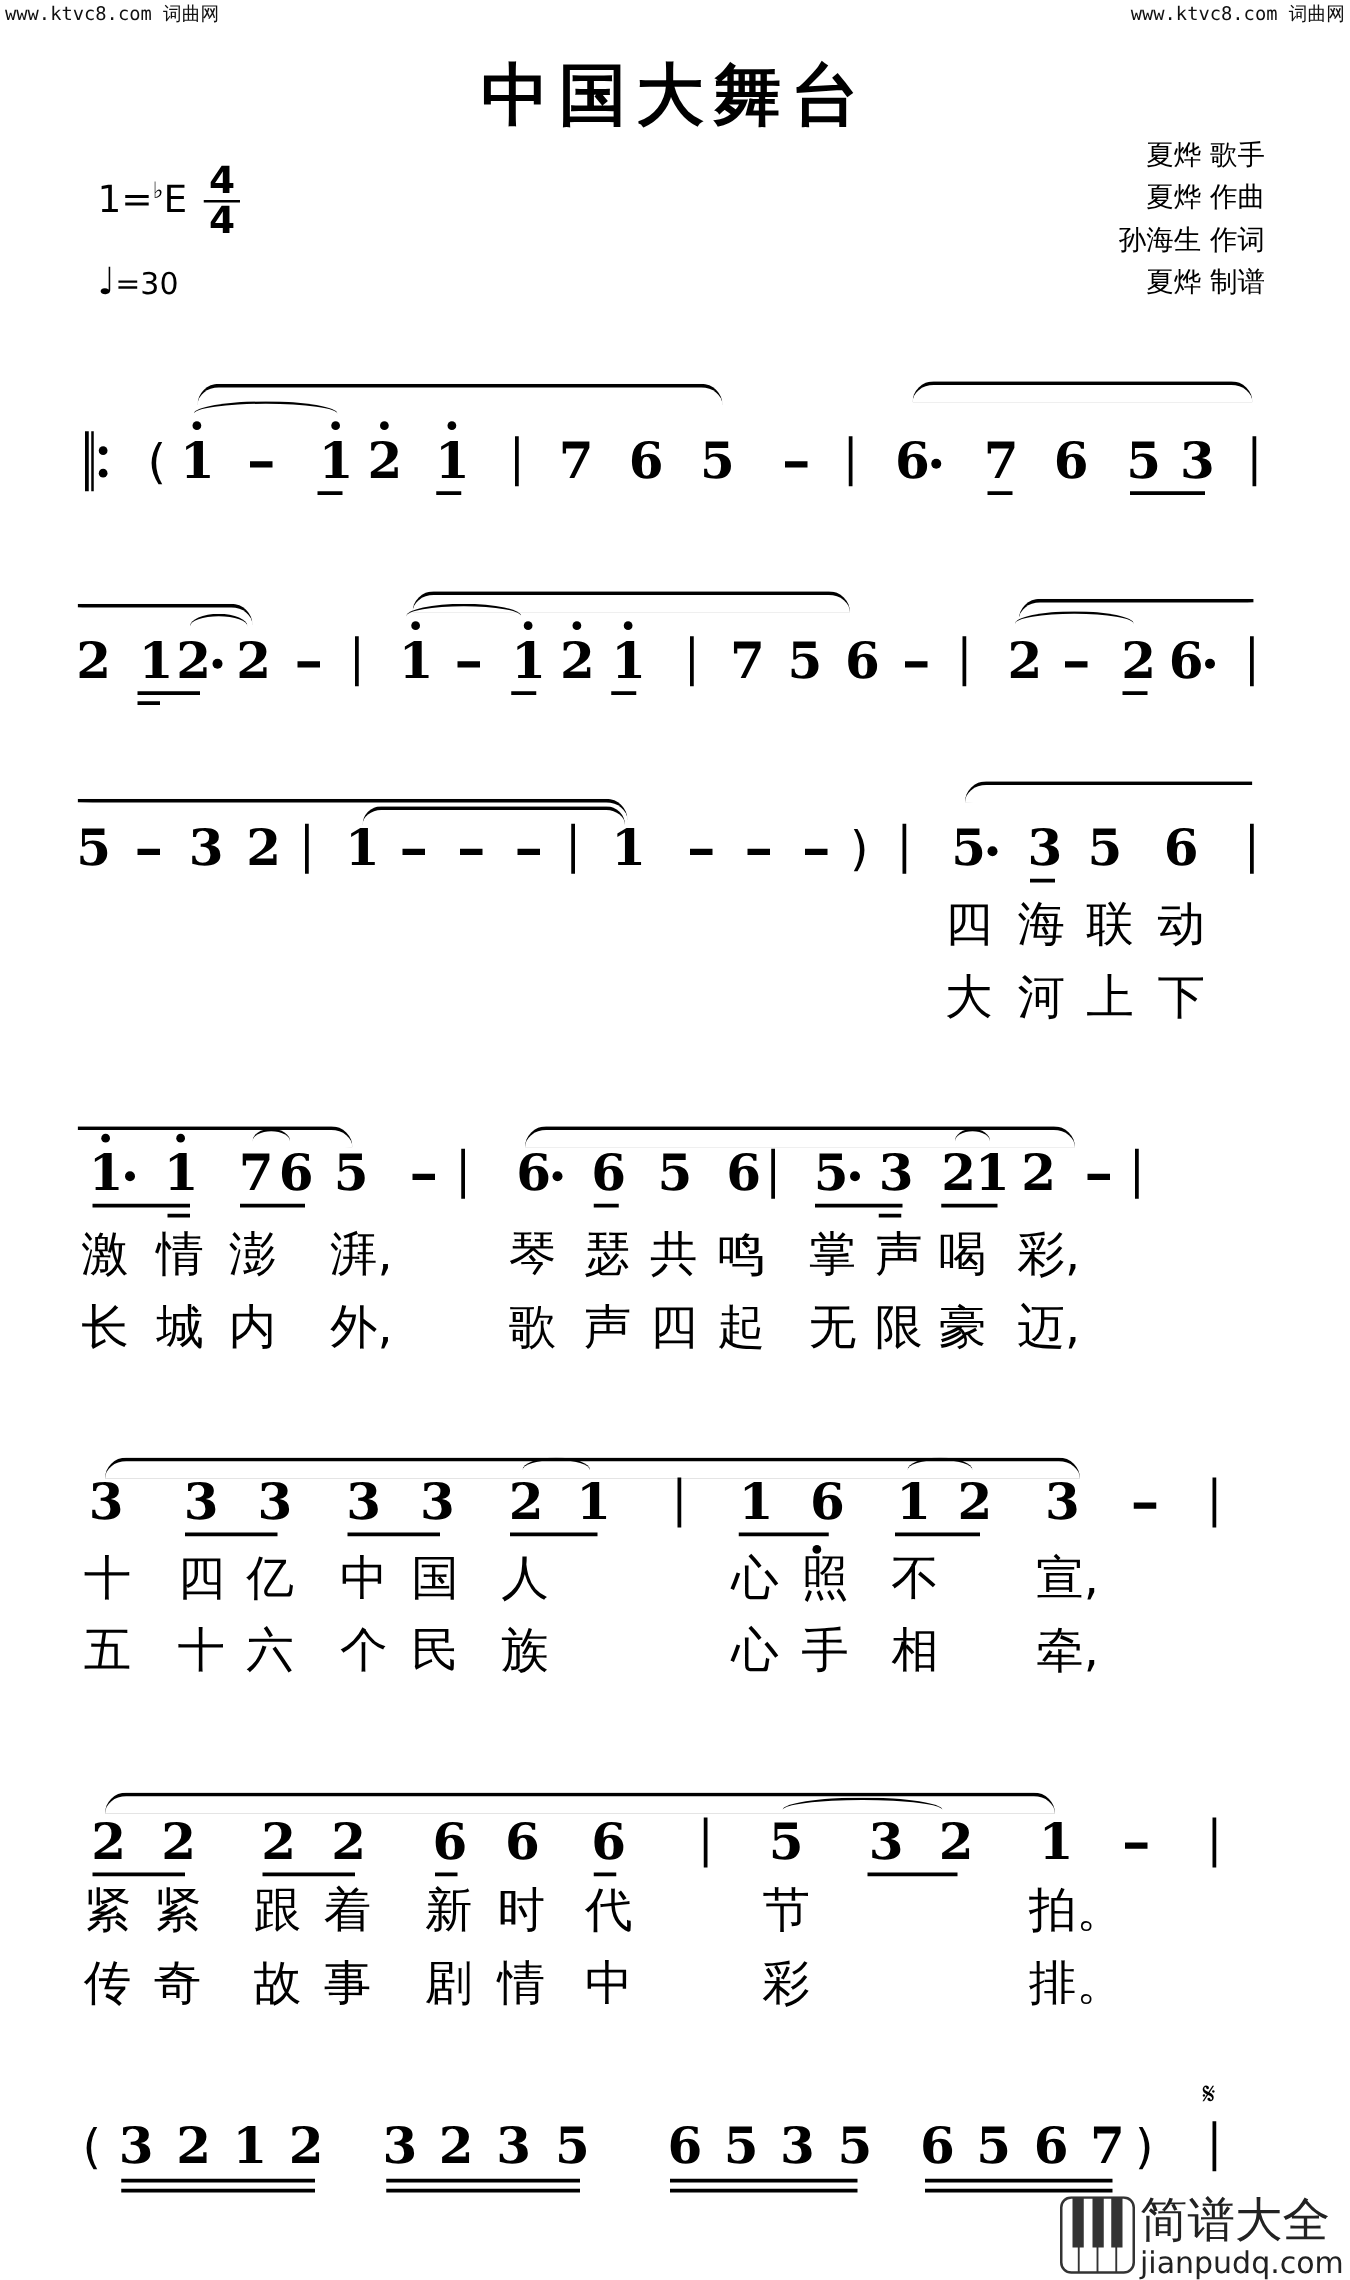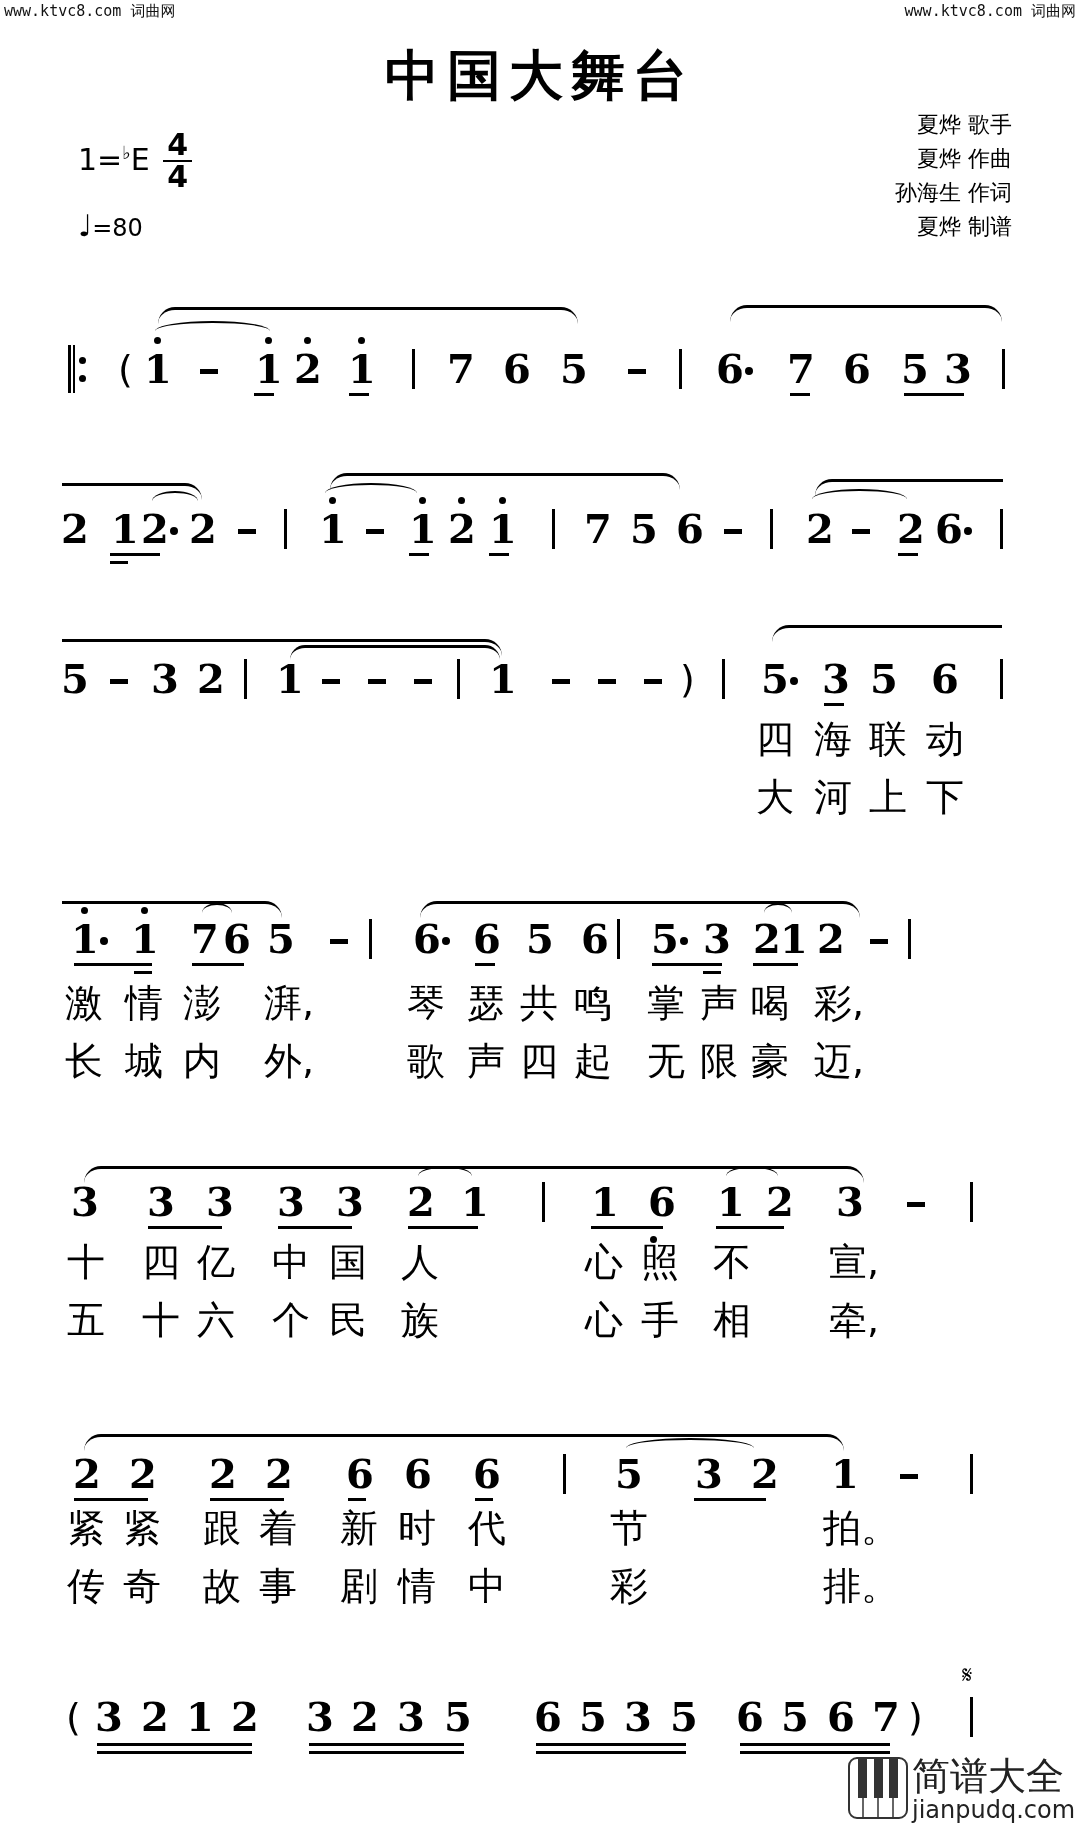--- a/index.html
+++ b/index.html
@@ -37,21 +37,21 @@
 <div class="abs title">中国大舞台</div>
 
 <div class="abs key">
   <span>1=</span><sup>♭</sup><span>E</span>
   <span class="frac">
     <span class="num">4</span>
     <span>4</span>
   </span>
 </div>
 <div class="abs tempo">
-  <span style="font-size:30px">♩</span><span>=80</span>
+  <span style="font-size:30px">♩</span><span>=30</span>
 </div>
 
 <div class="abs credits">
   <div>夏烨 歌手</div>
   <div>夏烨 作曲</div>
   <div>孙海生 作词</div>
   <div>夏烨 制谱</div>
 </div>
 
 <div class="row" style="top:345px;">

